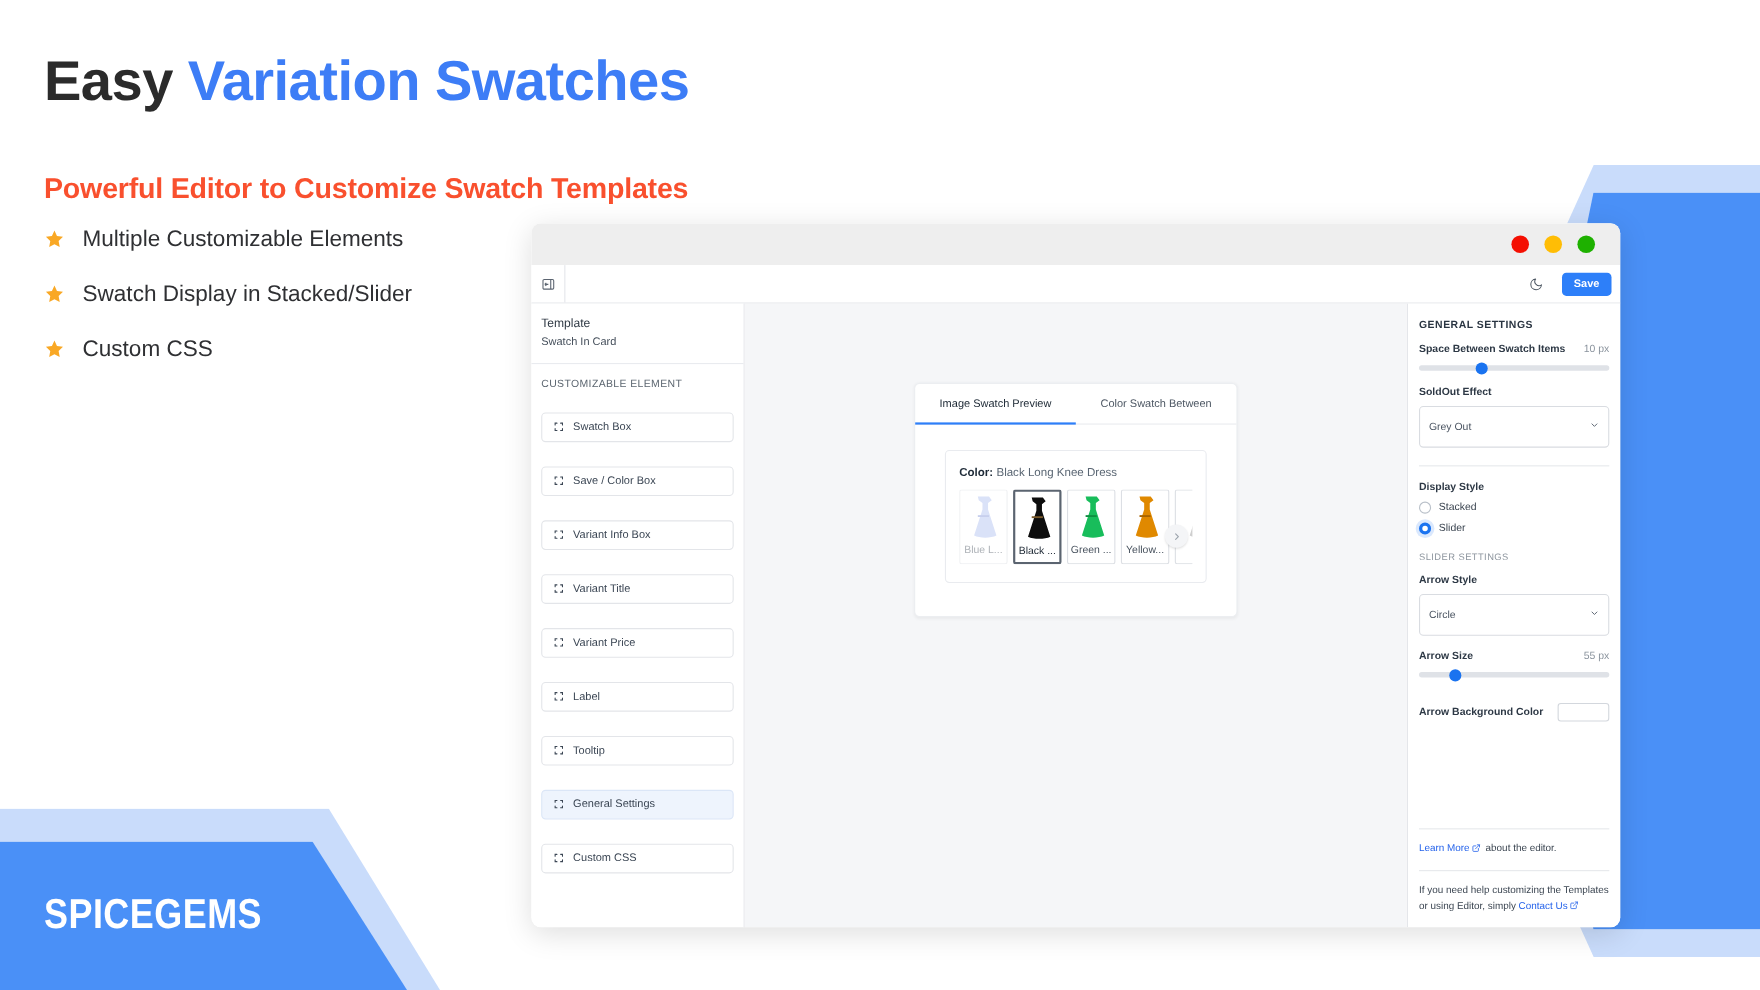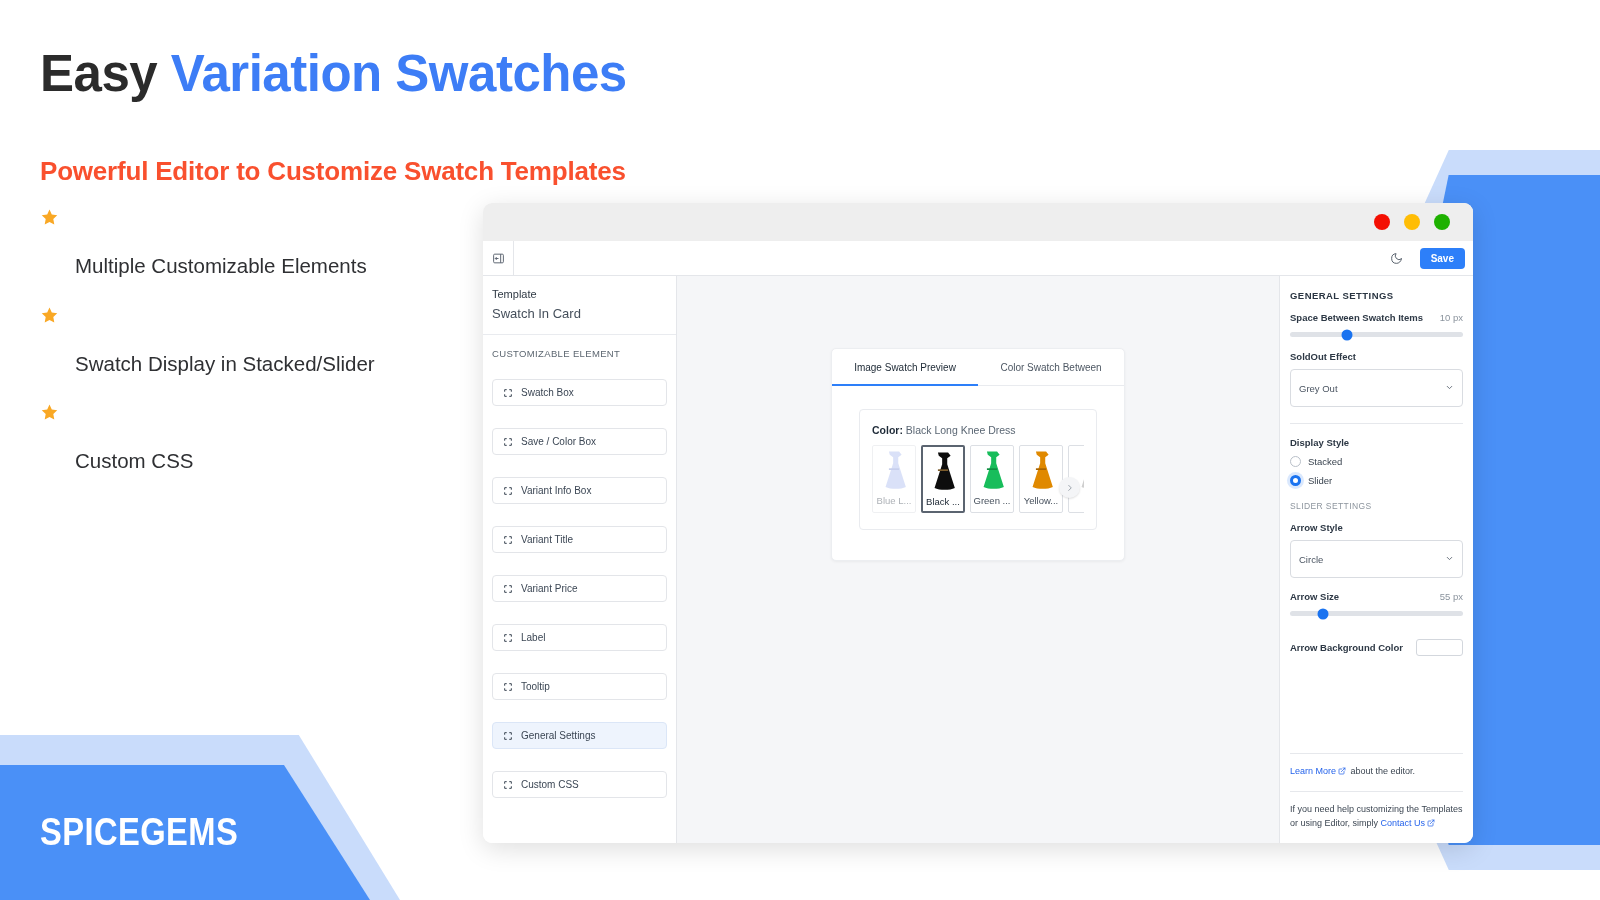--- a/index.html
+++ b/index.html
@@ -64,21 +64,20 @@
     align-items: flex-start;
     gap: 16px;
     margin-bottom: 22px;
   }
   .star-icon { flex: 0 0 auto; margin-top: 4px; }
   .feature-text {
     font-size: 20.5px;
     line-height: 1.35;
     color: #2f3033;
     font-weight: 400;
-    margin-top: 48px;
   }
 
   
   .brand-light {
     position: absolute;
     left: -60px; bottom: 0px;
     width: 460px; height: 165px;
     background: #c9dcfb;
     clip-path: polygon(0% 0%, 78% 0%, 100% 100%, 0% 100%);
     border-top-right-radius: 12px;
@@ -189,21 +188,21 @@
   .tpl-block {
     padding: 12px 9px 13px 9px;
     border-bottom: 1px solid #e9ebef;
   }
   .tpl-label {
     font-size: 11px;
     color: #303a45;
     font-weight: 500;
     margin-bottom: 6px;
   }
-  .tpl-value { font-size: 13px; color: #454f5b; }
+  .tpl-value { font-size: 10px; color: #454f5b; }
   .ce-head {
     font-size: 9.5px;
     letter-spacing: 0.35px;
     color: #5c6670;
     padding: 13px 9px 8px 9px;
     font-weight: 500;
   }
   .ce-list { padding: 12px 9px; display: flex; flex-direction: column; gap: 22px; }
   .ce-item {
     height: 27px;

